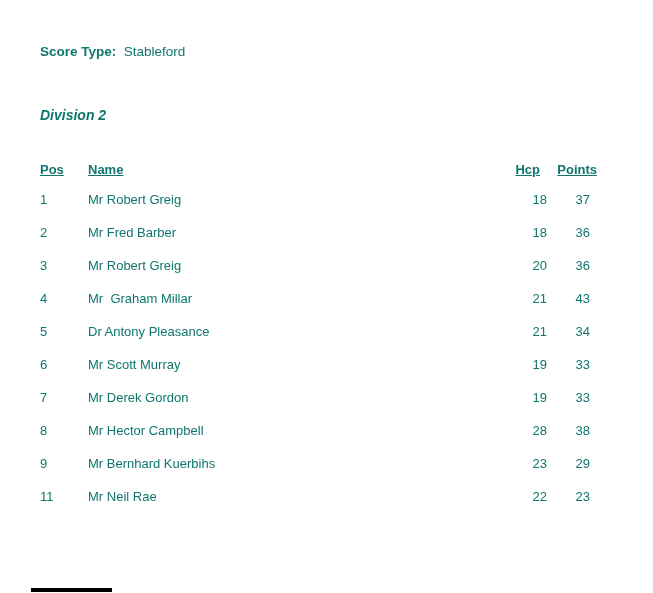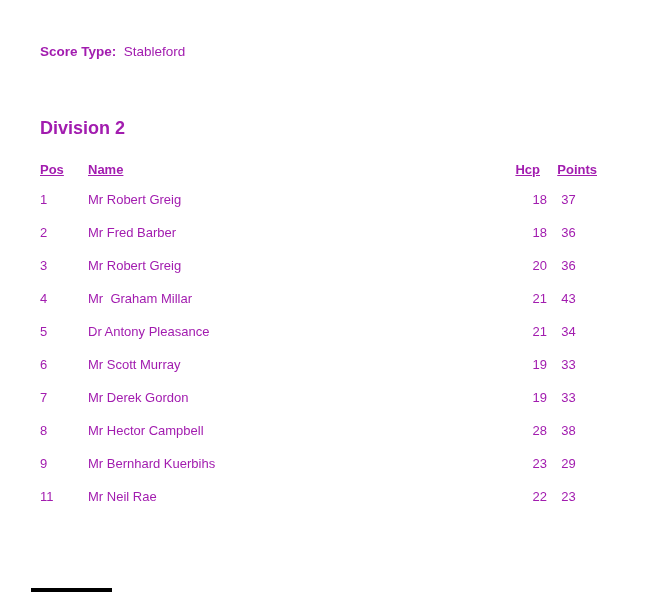--- a/index.html
+++ b/index.html
@@ -6,44 +6,45 @@
     margin: 0;
     padding: 0;
     background: #ffffff;
   }
   .page {
     position: relative;
     width: 653px;
     height: 593px;
     background: #ffffff;
     font-family: "Liberation Sans", sans-serif;
-    color: #a21caf;
+    color: #0f766e;
     overflow: hidden;
   }
   
   .meta {
     position: absolute;
     left: 40px;
     top: 43px;
     font-size: 13.5px;
     line-height: 17px;
   }
   .meta-line { white-space: pre; }
   .meta-label { font-weight: bold; }
   .meta-value { font-weight: normal; }
 
   
   .division-title {
     position: absolute;
     left: 40px;
-    top: 117px;
+    top: 104px;
     margin: 0;
-    font-size: 18px;
+    font-size: 14px;
     line-height: 22px;
     font-weight: bold;
+    font-style: italic;
   }
 
   
   table.results {
     position: absolute;
     left: 40px;
     top: 162px;
     width: 557px;
     border-collapse: collapse;
     table-layout: fixed;
@@ -67,21 +68,21 @@
   table.results th.th-hcp { padding-right: 7px; }
 
   table.results td {
     padding: 0;
     vertical-align: top;
     height: 33px;
     text-align: left;
   }
   table.results td.c-name { white-space: pre; margin-left: 27px; }
   table.results td.c-hcp { text-align: right; }
-  table.results td.c-points { text-align: center; padding-right: 7px; }
+  table.results td.c-points { text-align: right; padding-right: 7px; }
 
   
   .clipped-fragment {
     position: absolute;
     left: 31px;
     top: 588px;
     width: 81px;
     height: 4px;
     background: #000000;
   }

